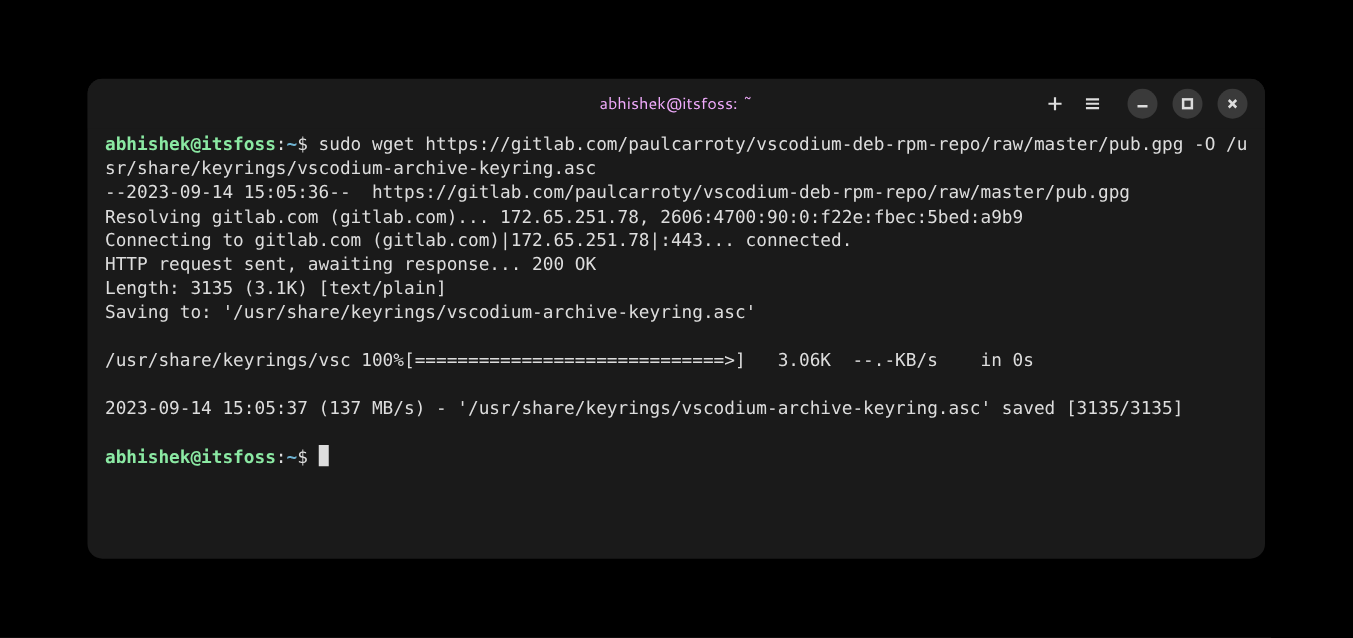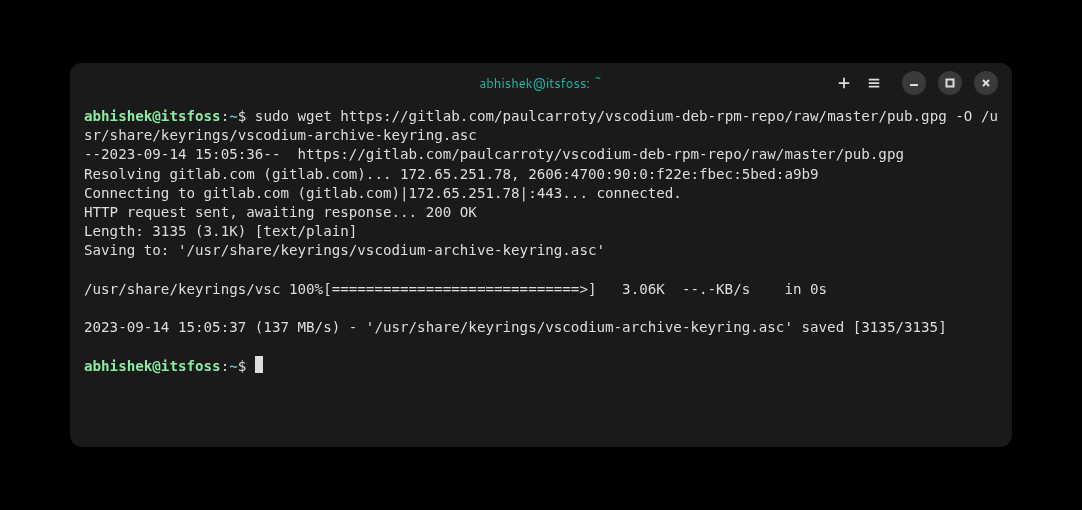--- a/index.html
+++ b/index.html
@@ -31,21 +31,21 @@
       display: flex;
       align-items: center;
       padding: 0 14px 0 0;
       position: relative;
     }
     .title {
       position: absolute;
       left: 0;
       right: 0;
       text-align: center;
-      color: #14b8a6;
+      color: #f0abfc;
       font-size: 13px;
       font-family: "Cantarell", "DejaVu Sans", sans-serif;
       pointer-events: none;
     }
     .titlebar-controls {
       margin-left: auto;
       display: flex;
       align-items: center;
       gap: 14px;
     }

